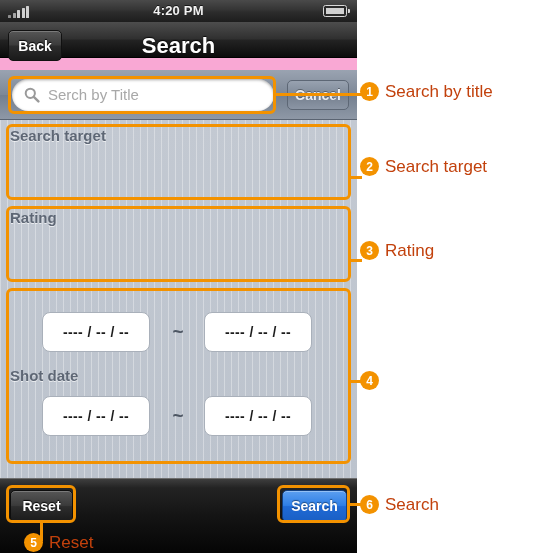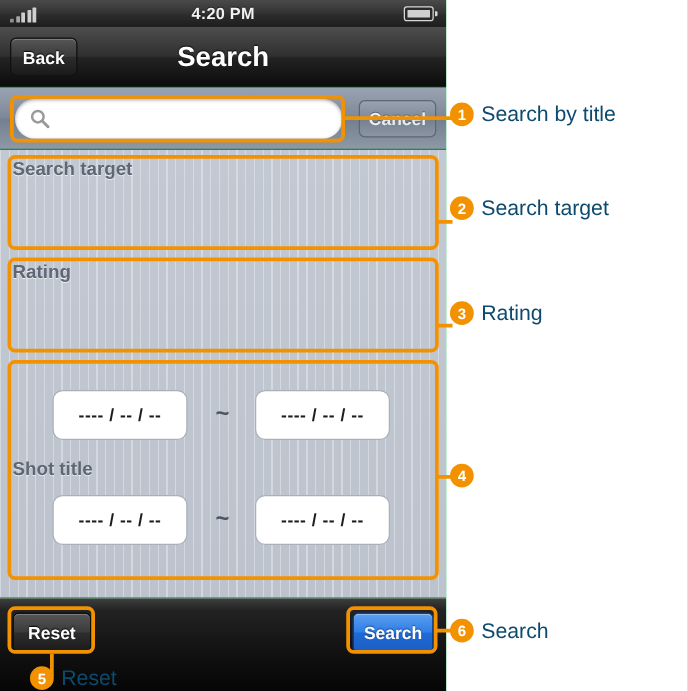--- a/index.html
+++ b/index.html
@@ -15,21 +15,21 @@
     overflow: hidden;
   }
 
   
   #phone {
     position: absolute;
     left: 0;
     top: 0;
     width: 357px;
     height: 553px;
-    background: #22c55e;
+    background: #f9a8d4;
     overflow: hidden;
   }
 
   
   #statusbar {
     position: absolute;
     left: 0; top: 0;
     width: 357px; height: 22px;
     background: linear-gradient(to bottom, #4a4a4a 0%, #343434 45%, #2c2c2c 55%, #1d1d1d 100%);
     color: #fff;
@@ -87,21 +87,21 @@
     right: -4px; top: 3px;
     width: 2.5px; height: 4px;
     background: #d8d8d8;
     border-radius: 0 1px 1px 0;
   }
 
   
   #navbar {
     position: absolute;
     left: 0; top: 22px;
-    width: 357px; height: 48px;
+    width: 357px; height: 36px;
     background: linear-gradient(to bottom, #4d4d4d 0%, #303030 48%, #232323 52%, #0b0b0b 100%);
     border-bottom: 1px solid #000;
     box-sizing: border-box;
   }
   #nav-title {
     position: absolute;
     left: 0; top: 11px;
     width: 357px;
     text-align: center;
     font-size: 22px;
@@ -342,21 +342,21 @@
     font-size: 12px;
     font-weight: bold;
     display: flex;
     align-items: center;
     justify-content: center;
     line-height: 1;
   }
   .callout-text {
     position: absolute;
     font-size: 17px;
-    color: #0c4a6e;
+    color: #c2410c;
     white-space: nowrap;
   }
 </style>
 </head>
 <body>
 
 <div id="phone">
 
   <div id="statusbar">
     <div id="signal">
@@ -374,41 +374,42 @@
     <div id="back-btn">Back</div>
     <div id="nav-title">Search</div>
   </div>
 
   <div id="searchbar">
     <div id="search-field">
       <svg id="search-icon" viewBox="0 0 16 16">
         <circle cx="6.3" cy="6.3" r="4.6" fill="none" stroke="#9a9a9a" stroke-width="2"></circle>
         <line x1="9.8" y1="9.8" x2="14.4" y2="14.4" stroke="#9a9a9a" stroke-width="2.4" stroke-linecap="round"></line>
       </svg>
+      <div id="search-placeholder">Serch by Title</div>
     </div>
     <div id="cancel-btn">Cancel</div>
   </div>
 
   <div id="content">
 
     <div id="sec-target">
       <div class="group-label">Search target</div>
     </div>
 
     <div id="sec-rating">
       <div class="group-label">Rating</div>
     </div>
 
     <div id="sec-date">
       <div class="date-row" style="top:24px;">
         <div class="date-box left">---- / -- / --</div>
         <div class="tilde">~</div>
         <div class="date-box right">---- / -- / --</div>
       </div>
-      <div class="group-label" style="position:absolute;top:76px;left:0;">Shot title</div>
+      <div class="group-label" style="position:absolute;top:76px;left:0;">Shot date</div>
       <div class="date-row" style="top:108px;">
         <div class="date-box left">---- / -- / --</div>
         <div class="tilde">~</div>
         <div class="date-box right">---- / -- / --</div>
       </div>
     </div>
 
   </div>
 
   <div id="toolbar">

